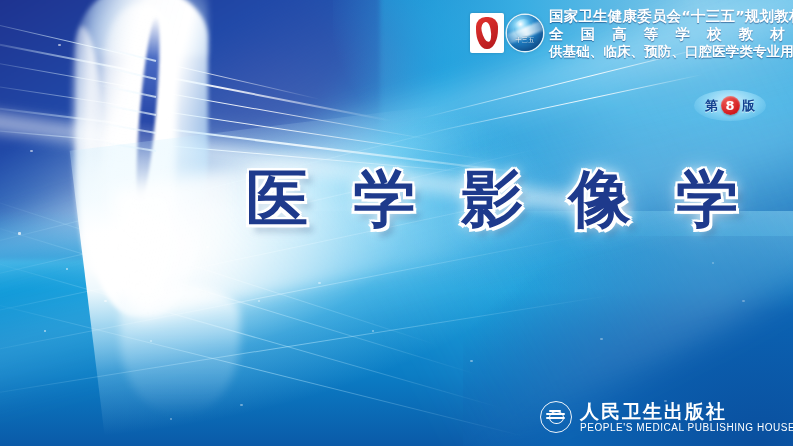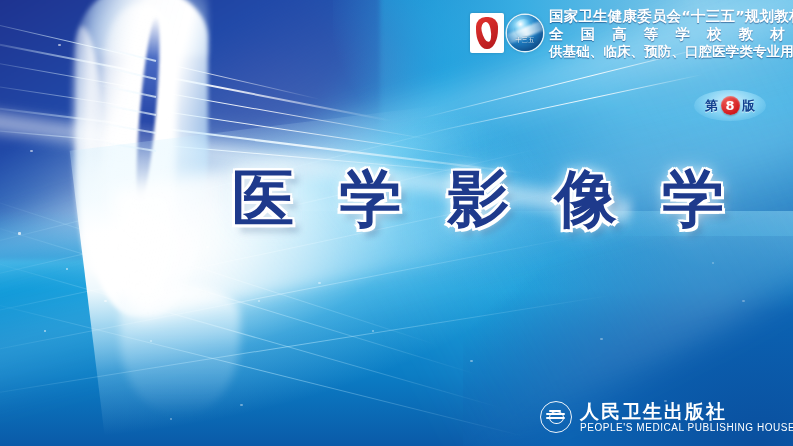--- a/index.html
+++ b/index.html
@@ -202,21 +202,21 @@
     width:19px;height:19px;border-radius:50%;
     background:radial-gradient(circle at 36% 30%, #f05a52, #d0181c 70%, #a50f14 100%);
     color:#ffffff;font-family:"DejaVu Sans",sans-serif;font-weight:bold;font-size:13px;
     display:flex;align-items:center;justify-content:center;
     box-shadow:0 1px 2px rgba(0,0,0,.3), inset 0 1px 2px rgba(255,255,255,.4);
     margin:0 1.5px;
   }
 
   
   .main-title{
-    position:absolute;left:232px;top:168px;
+    position:absolute;left:246px;top:168px;
     font-family:"DejaVu Sans",sans-serif;
     font-weight:bold;
     font-size:62px;
     line-height:1;
     letter-spacing:12px;
     color:#1e3a8c;
     white-space:nowrap;
     text-shadow:
       0 0 1px #ffffff,
       1px 0 0 #ffffff, -1px 0 0 #ffffff, 0 1px 0 #ffffff, 0 -1px 0 #ffffff,

